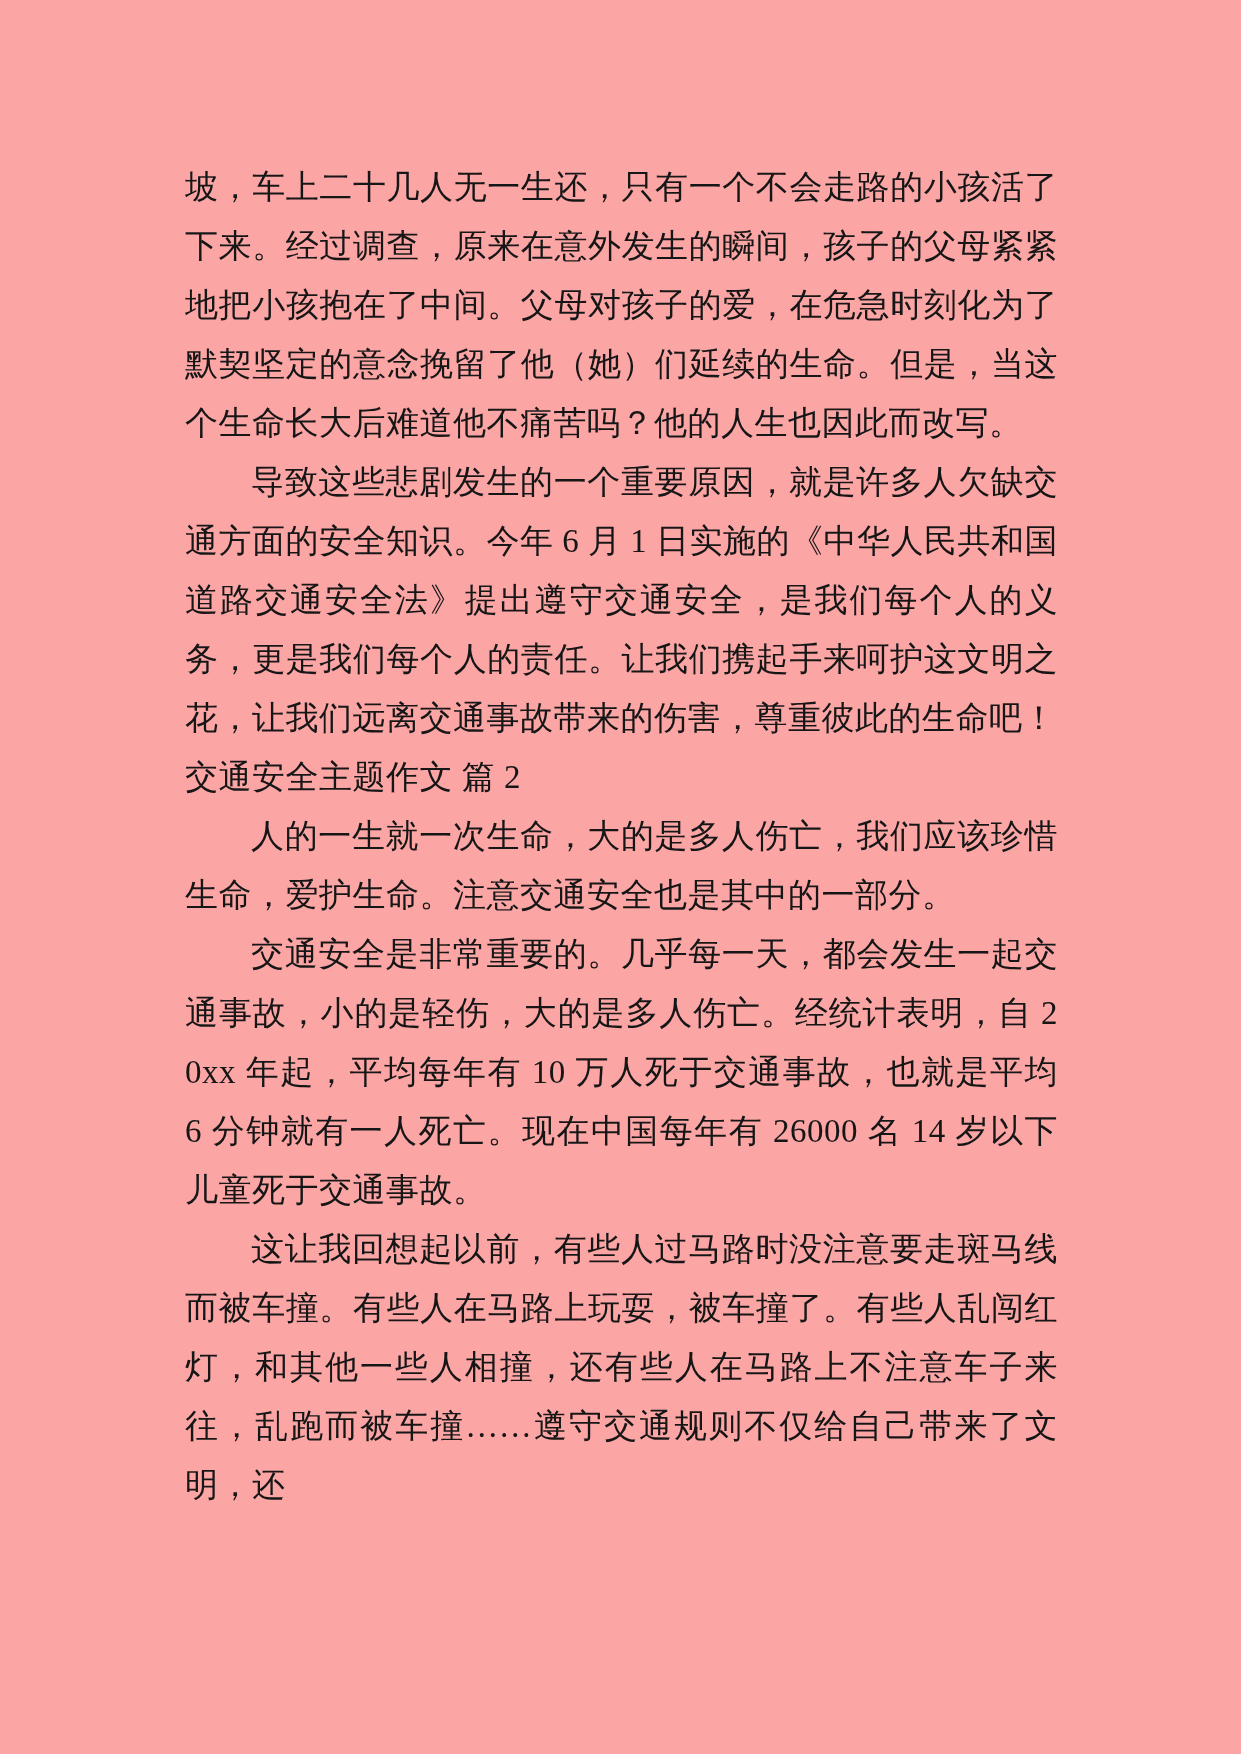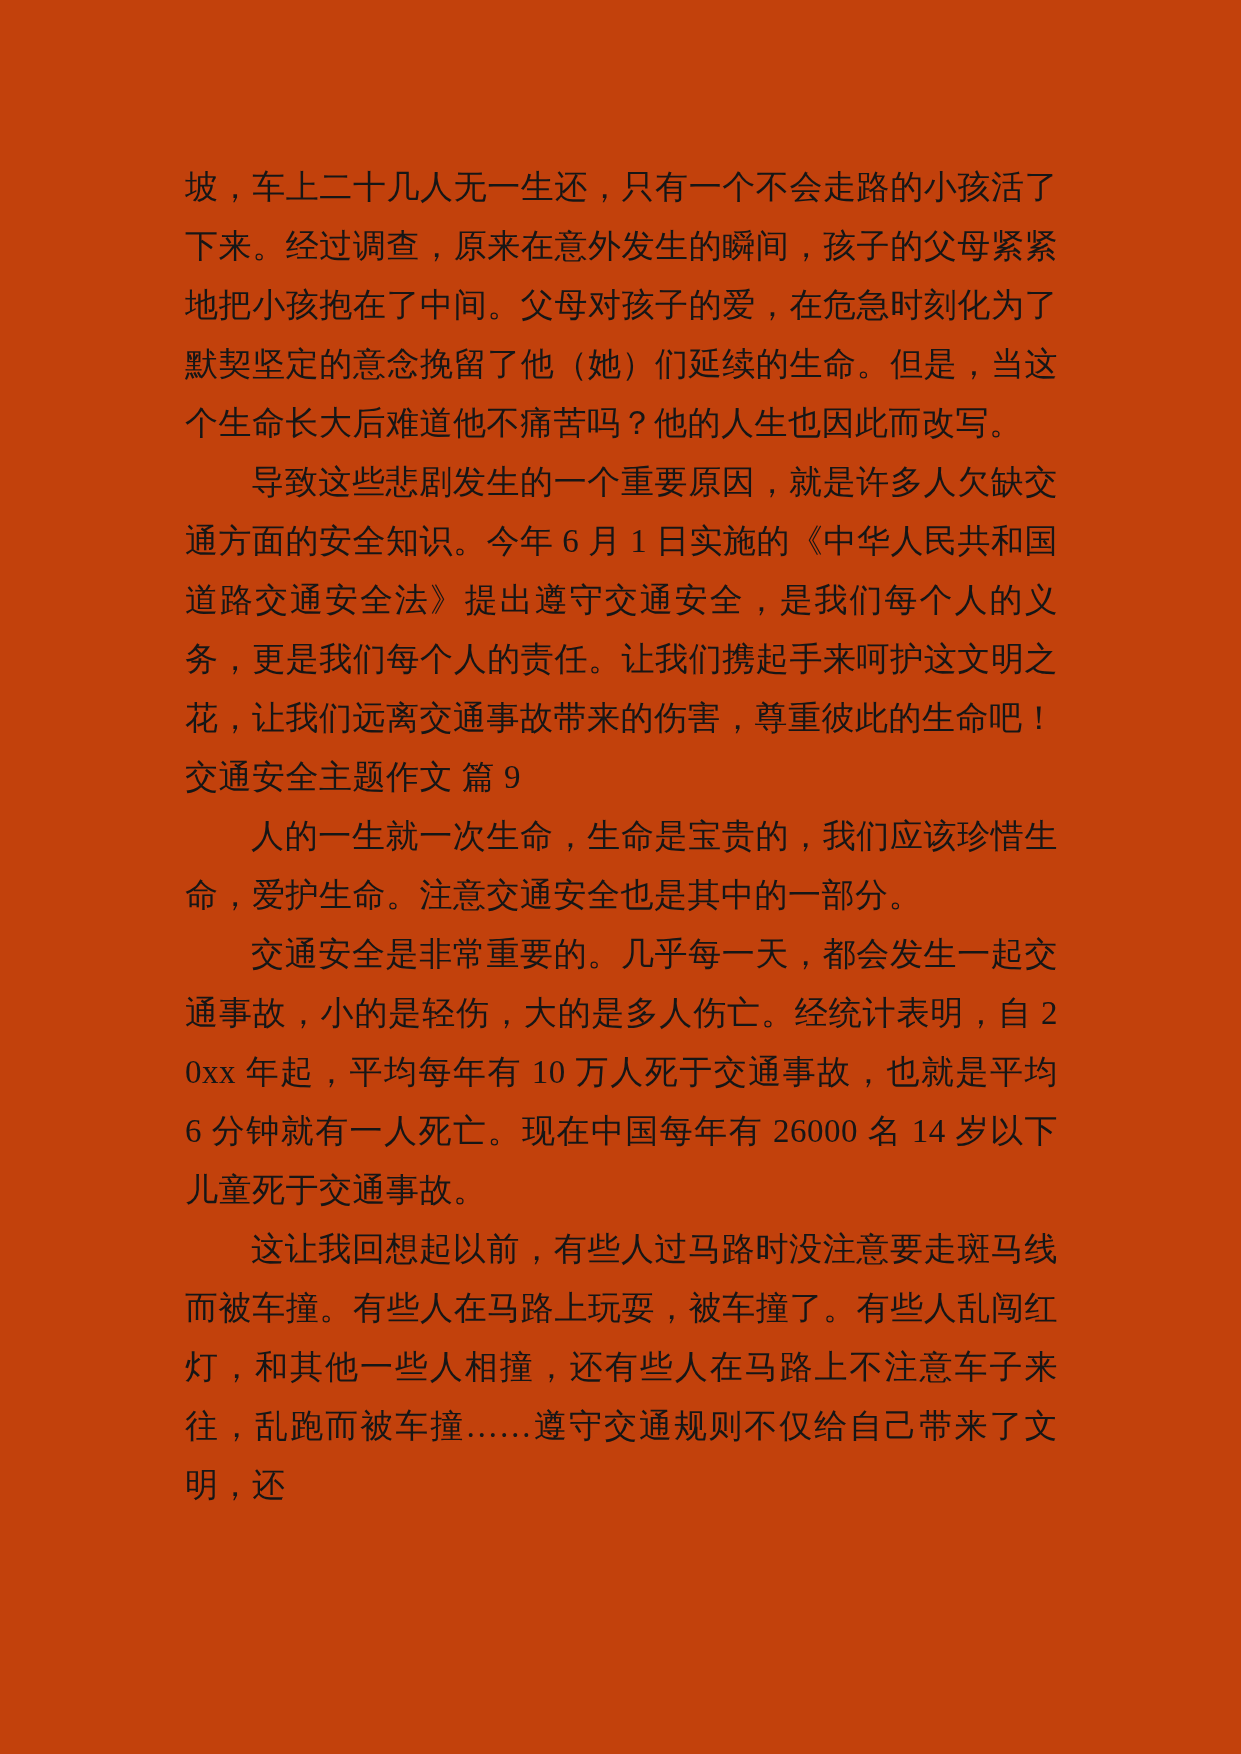--- a/index.html
+++ b/index.html
@@ -5,21 +5,21 @@
 <style>
   html, body {
     margin: 0;
     padding: 0;
     background: #ffffff;
   }
   .page {
     position: relative;
     width: 1241px;
     height: 1754px;
-    background: #c2410c;
+    background: #fca5a5;
     overflow: hidden;
     font-family: "Liberation Serif", "DejaVu Serif", serif;
   }
   .text-block {
     position: absolute;
     left: 185px;
     top: 158px;
     width: 873px;
   }
   .para {
@@ -41,18 +41,18 @@
     text-indent: 0;
   }
 </style>
 </head>
 <body>
 
 <div class="page">
   <div class="text-block">
     <p class="para no-indent">坡，车上二十几人无一生还，只有一个不会走路的小孩活了下来。经过调查，原来在意外发生的瞬间，孩子的父母紧紧地把小孩抱在了中间。父母对孩子的爱，在危急时刻化为了默契坚定的意念挽留了他（她）们延续的生命。但是，当这个生命长大后难道他不痛苦吗？他的人生也因此而改写。</p>
     <p class="para indent">导致这些悲剧发生的一个重要原因，就是许多人欠缺交通方面的安全知识。今年 6 月 1 日实施的《中华人民共和国道路交通安全法》提出遵守交通安全，是我们每个人的义务，更是我们每个人的责任。让我们携起手来呵护这文明之花，让我们远离交通事故带来的伤害，尊重彼此的生命吧！</p>
-    <p class="para no-indent">交通安全主题作文 篇 9</p>
-    <p class="para indent">人的一生就一次生命，生命是宝贵的，我们应该珍惜生命，爱护生命。注意交通安全也是其中的一部分。</p>
+    <p class="para no-indent">交通安全主题作文 篇 2</p>
+    <p class="para indent">人的一生就一次生命，大的是多人伤亡，我们应该珍惜生命，爱护生命。注意交通安全也是其中的一部分。</p>
     <p class="para indent">交通安全是非常重要的。几乎每一天，都会发生一起交通事故，小的是轻伤，大的是多人伤亡。经统计表明，自 20xx 年起，平均每年有 10 万人死于交通事故，也就是平均 6 分钟就有一人死亡。现在中国每年有 26000 名 14 岁以下儿童死于交通事故。</p>
     <p class="para indent">这让我回想起以前，有些人过马路时没注意要走斑马线而被车撞。有些人在马路上玩耍，被车撞了。有些人乱闯红灯，和其他一些人相撞，还有些人在马路上不注意车子来往，乱跑而被车撞……遵守交通规则不仅给自己带来了文明，还</p>
   </div>
 </div>
 
 </body></html>

